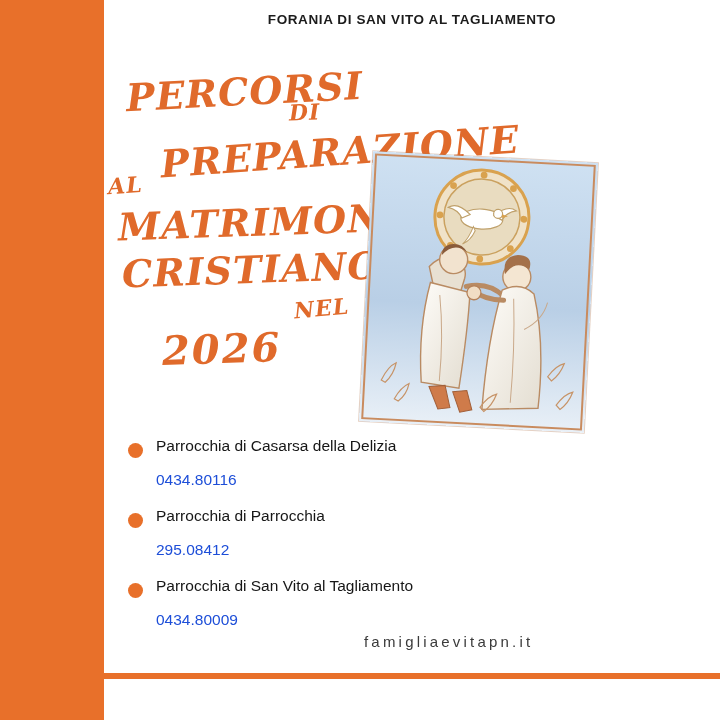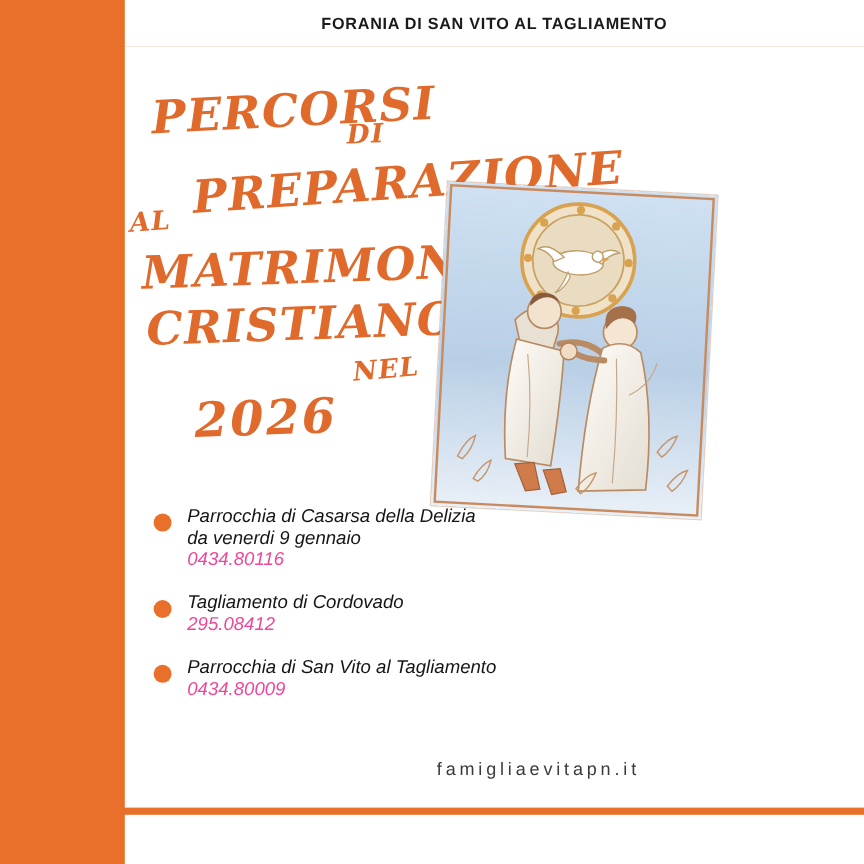--- a/index.html
+++ b/index.html
@@ -156,23 +156,22 @@
     overflow: hidden;
   }
   .illu-inner {
     position: absolute;
     inset: 0;
   }
   
   .list {
     position: absolute;
     left: 14px;
-    top: 383px;
+    top: 398px;
     width: 470px;
-    font-style: italic;
   }
   .list-item {
     position: relative;
     margin-bottom: 18px;
     padding-left: 38px;
     color: #1E1E1E;
   }
   .bullet {
     position: absolute;
     left: 10px;
@@ -189,21 +188,22 @@
     font-family: "Liberation Sans", sans-serif;
   }
   .li-line2 {
     font-size: 15.5px;
     line-height: 18px;
     color: #161616;
   }
   .li-line3 {
     font-size: 15.5px;
     line-height: 18px;
-    color: #ec4899;
+    color: #1d4ed8;
+    margin-top: 16px;
   }
   .website {
     position: absolute;
     left: 260px;
     top: 594px;
     font-size: 15px;
     letter-spacing: 3.2px;
     color: #3A3A3A;
     font-family: Liberation Sans, sans-serif;
   }
@@ -300,27 +300,26 @@
           <path d="M120 250 q8 -12 16 -14 q-4 12 -12 18 z"></path>
         </g>
       </svg>
     </div>
 
     <div class="list">
 
       <div class="list-item">
         <span class="bullet"></span>
         <div class="li-line1">Parrocchia di Casarsa della Delizia</div>
-        <div class="li-line2">da venerdi 9 gennaio</div>
         <div class="li-line3">0434.80116</div>
       </div>
 
       <div class="list-item">
         <span class="bullet"></span>
-        <div class="li-line1">Tagliamento di Cordovado</div>
+        <div class="li-line1">Parrocchia di Parrocchia</div>
         <div class="li-line3">295.08412</div>
       </div>
 
       <div class="list-item">
         <span class="bullet"></span>
         <div class="li-line1">Parrocchia di San Vito al Tagliamento</div>
         <div class="li-line3">0434.80009</div>
       </div>
 
     </div>

